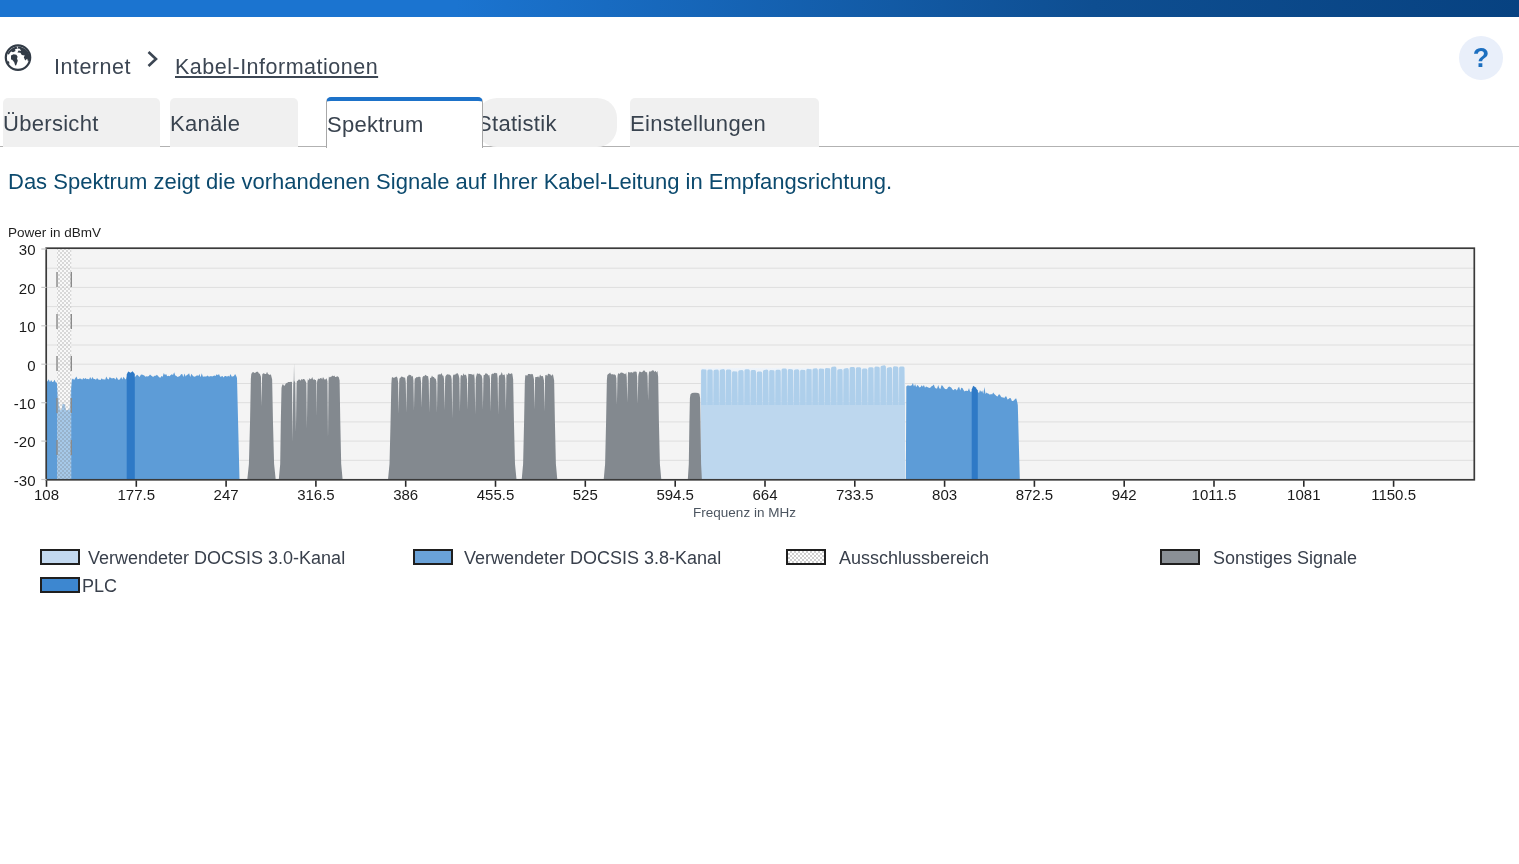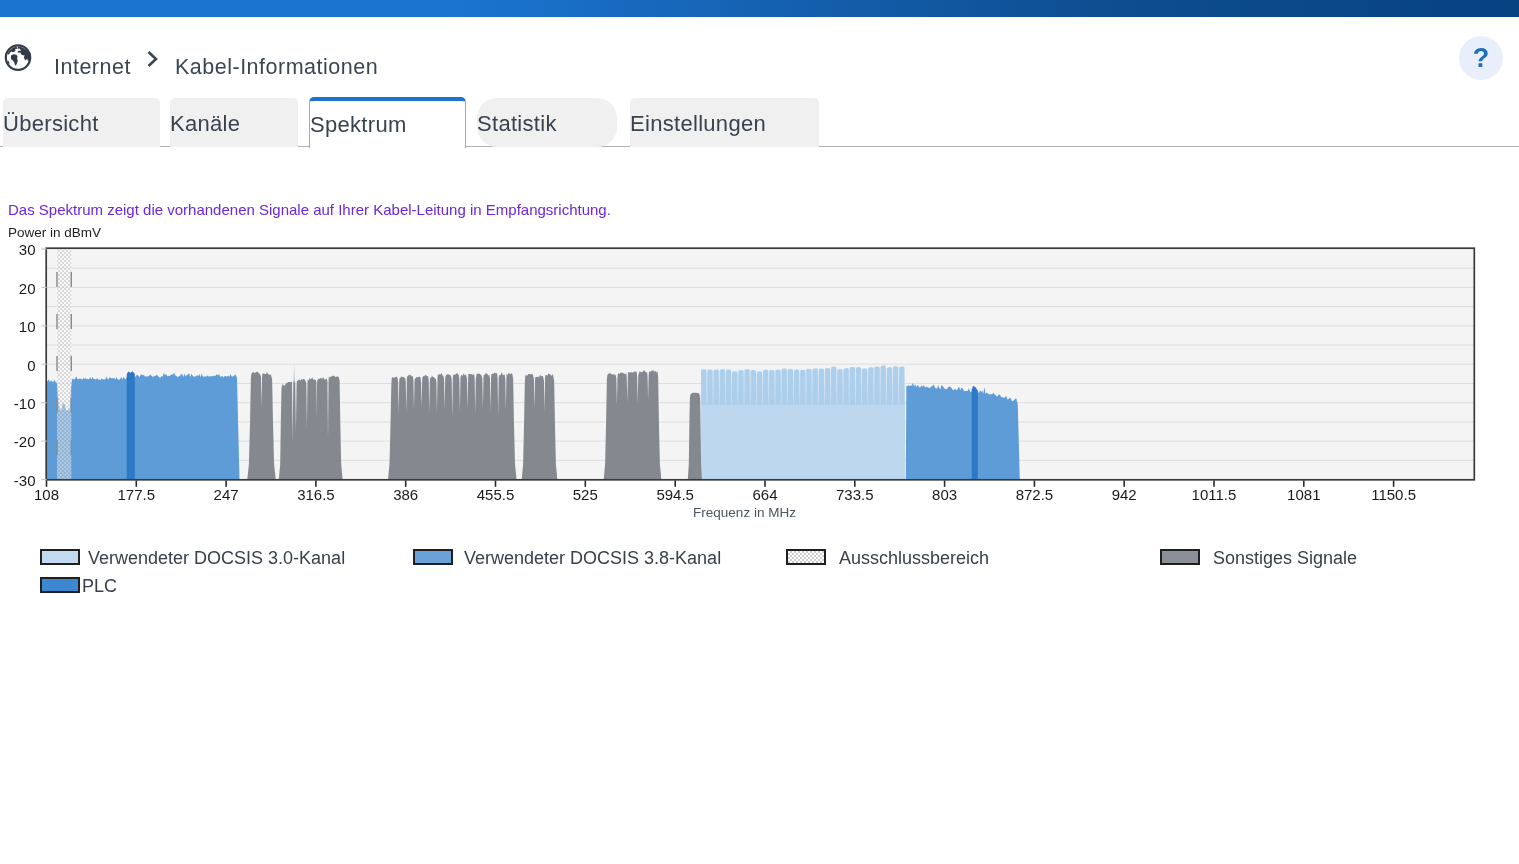--- a/index.html
+++ b/index.html
@@ -7,45 +7,45 @@
 #topbar{left:0;top:0;width:1519px;height:17px;
 background:linear-gradient(to right,#1b74d0 0%,#1b74d0 30%,#0e4e91 72%,#074281 100%);}
 .crumb{top:54px;font-size:21.5px;letter-spacing:0.5px;color:#3c4653;line-height:26px;}
 #help{left:1459px;top:36px;width:44px;height:44px;border-radius:50%;background:#e9effa;
 text-align:center;line-height:44px;font-size:27px;font-weight:bold;color:#1c6fc0;}
 .tab{position:absolute;top:98px;height:46px;padding-top:3px;background:#f0f0f0;border-radius:5px 5px 0 0;
 text-align:left;line-height:46px;font-size:22px;letter-spacing:0.3px;color:#39434f;z-index:1;}
 .tab.active{top:97px;height:44px;background:#fff;border-top:4px solid #1d72c9;
 border-left:1px solid #a8a8a8;border-right:1px solid #a8a8a8;z-index:3;line-height:42px;}
 #tabline{left:0;top:146px;width:1519px;height:1px;background:#b2b2b2;z-index:0;}
-#para{left:8px;top:168px;font-size:15px;color:#6d28d9;line-height:28px;margin-top:28px;}
+#para{left:8px;top:168px;font-size:22px;color:#0c4a6e;line-height:28px;}
 .sw{position:absolute;width:40px;height:16px;border:2px solid #1f1f1f;box-sizing:border-box;}
 .lt{position:absolute;font-size:18px;color:#39404c;line-height:18px;}
 </style></head>
 <body>
 <div id="topbar" class="abs"></div>
 <svg style="position:absolute;left:3.5px;top:43.5px" width="28" height="28" viewBox="0 0 28 28">
 <circle cx="14" cy="13.6" r="12.2" fill="none" stroke="#323b46" stroke-width="2.2"></circle>
 <path fill="#323b46" d="M3.6,9.6 Q6,4.5 11,3.0 L12.6,2.8 L13.4,4.4 L10.8,5.4 L11.6,7.0 L9.0,8.2 L7.2,7.4 L6.0,8.8 L4.8,10.8 Z"></path>
 <path fill="#323b46" d="M14.2,2.6 C19,3.0 23.2,5.8 25.2,10.2 L25.8,13.4 C25.8,14.2 25.7,15.0 25.5,15.8 L24.0,17.6 L23.2,14.8 L21.2,16.4 L19.8,13.2 L20.8,11.4 L17.8,11.0 L16.4,8.8 L13.4,8.6 L14.6,6.6 L17.2,7.0 L15.8,4.8 L13.4,4.4 Z"></path>
 <path fill="#323b46" d="M7.0,11.4 L9.6,10.2 L12.4,10.8 L13.6,12.8 L13.0,14.6 L13.8,16.8 L12.2,21.2 L11.2,21.6 L10.2,18.2 L8.2,15.8 L7.0,15.6 Z"></path>
 <path fill="#323b46" d="M3.2,16.8 L5.0,17.6 L5.6,19.4 L3.9,19.8 Z"></path>
 <path fill="#323b46" d="M2.0,8.2 L3.5,7.8 L4.0,9.2 L2.5,9.7 Z"></path>
 </svg>
 <div class="abs crumb" style="left:54px;">Internet</div>
 <svg style="position:absolute;left:146px;top:50px" width="12" height="18" viewBox="0 0 12 18">
 <path d="M2.5,2 L10,9 L2.5,16" fill="none" stroke="#3c4653" stroke-width="2.6"></path>
 </svg>
-<div class="abs crumb" style="left:175px;">Kabel-Informationen</div>
+<div class="abs crumb" style="left:175px;text-decoration:underline;">Kabel-Informationen</div>
 <div id="help" class="abs">?</div>
 
 <div id="tabline" class="abs"></div>
 <div class="tab" style="left:3px;width:157px;">Übersicht</div>
 <div class="tab" style="left:170px;width:128px;">Kanäle</div>
-<div class="tab active" style="left:309px;width:154.5px;">Spektrum</div>
+<div class="tab active" style="left:326px;width:154.5px;">Spektrum</div>
 <div class="tab" style="left:477px;width:140px;border-radius:20px;">Statistik</div>
 <div class="tab" style="left:630px;width:189px;">Einstellungen</div>
 
 <div id="para" class="abs">Das Spektrum zeigt die vorhandenen Signale auf Ihrer Kabel-Leitung in Empfangsrichtung.</div>
 
 <svg style="position:absolute;left:0;top:220px" width="1519" height="310" viewBox="0 220 1519 310" font-family="Liberation Sans, sans-serif">
 <defs>
 <pattern id="chk" width="4" height="4" patternUnits="userSpaceOnUse">
 <rect width="4" height="4" fill="rgba(255,255,255,0.45)"></rect>
 <rect width="2" height="2" fill="rgba(100,100,100,0.22)"></rect>

